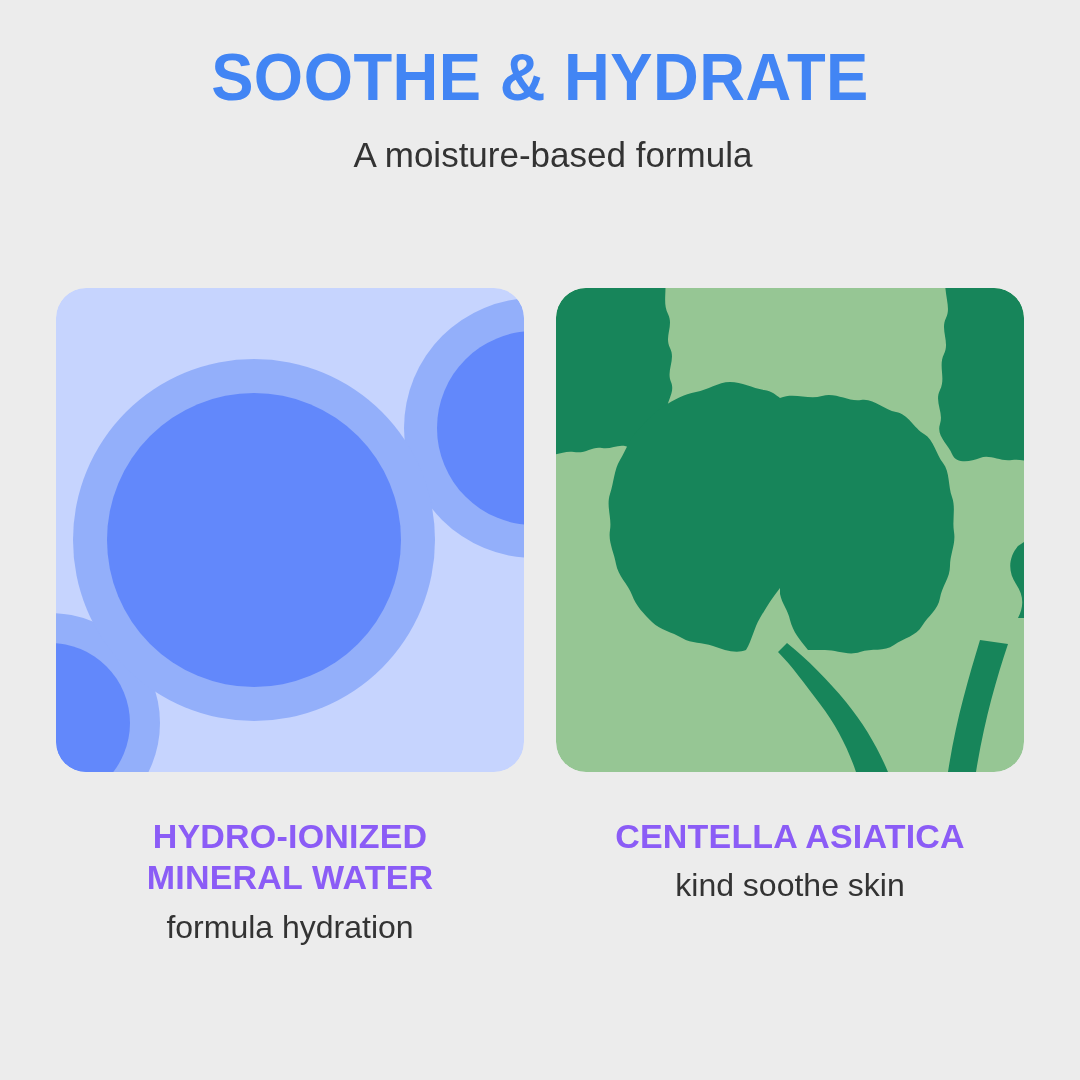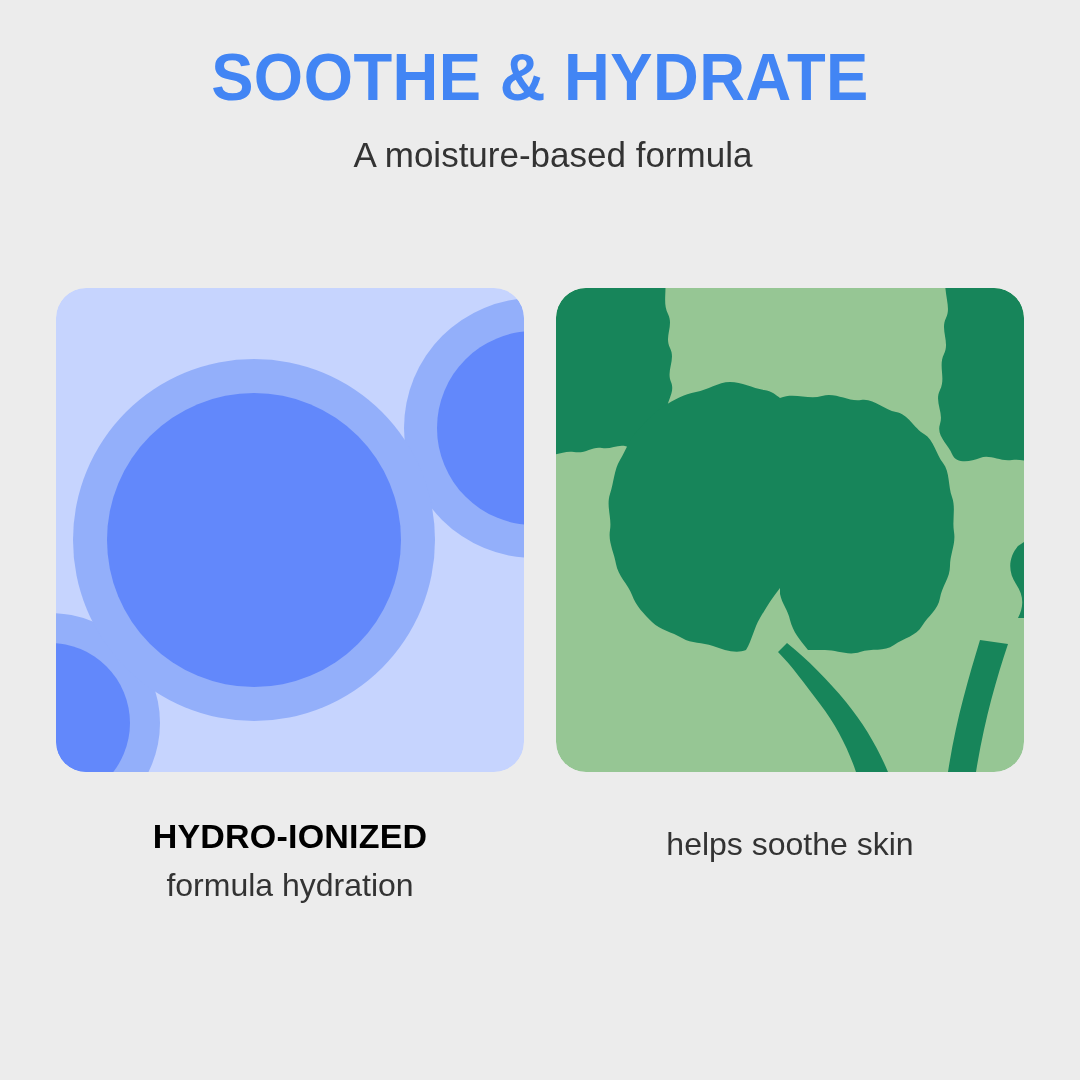--- a/index.html
+++ b/index.html
@@ -90,21 +90,21 @@
   .caption {
     width: 468px;
     text-align: center;
   }
   .caption-title {
     margin: 0;
     font-size: 34px;
     line-height: 1.22;
     font-weight: 700;
     letter-spacing: 0.2px;
-    color: #000000;
+    color: #8b5cf6;
     font-family: "Liberation Sans", sans-serif;
   }
   .caption-title .cap-line {
     display: block;
   }
   .caption-sub {
     margin: 0;
     padding-top: 8px;
     font-size: 32px;
     line-height: 1.25;
@@ -238,23 +238,27 @@
       </svg>
     </div>
 
   </div>
 
   <div class="captions">
 
     <div class="caption">
       <p class="caption-title">
         <span class="cap-line">HYDRO-IONIZED</span>
+        <span class="cap-line">MINERAL WATER</span>
       </p>
       <p class="caption-sub">formula hydration</p>
     </div>
 
     <div class="caption">
-      <p class="caption-sub">helps soothe skin</p>
+      <p class="caption-title">
+        <span class="cap-line">CENTELLA ASIATICA</span>
+      </p>
+      <p class="caption-sub">kind soothe skin</p>
     </div>
 
   </div>
 
 </div>
 
 </body></html>

